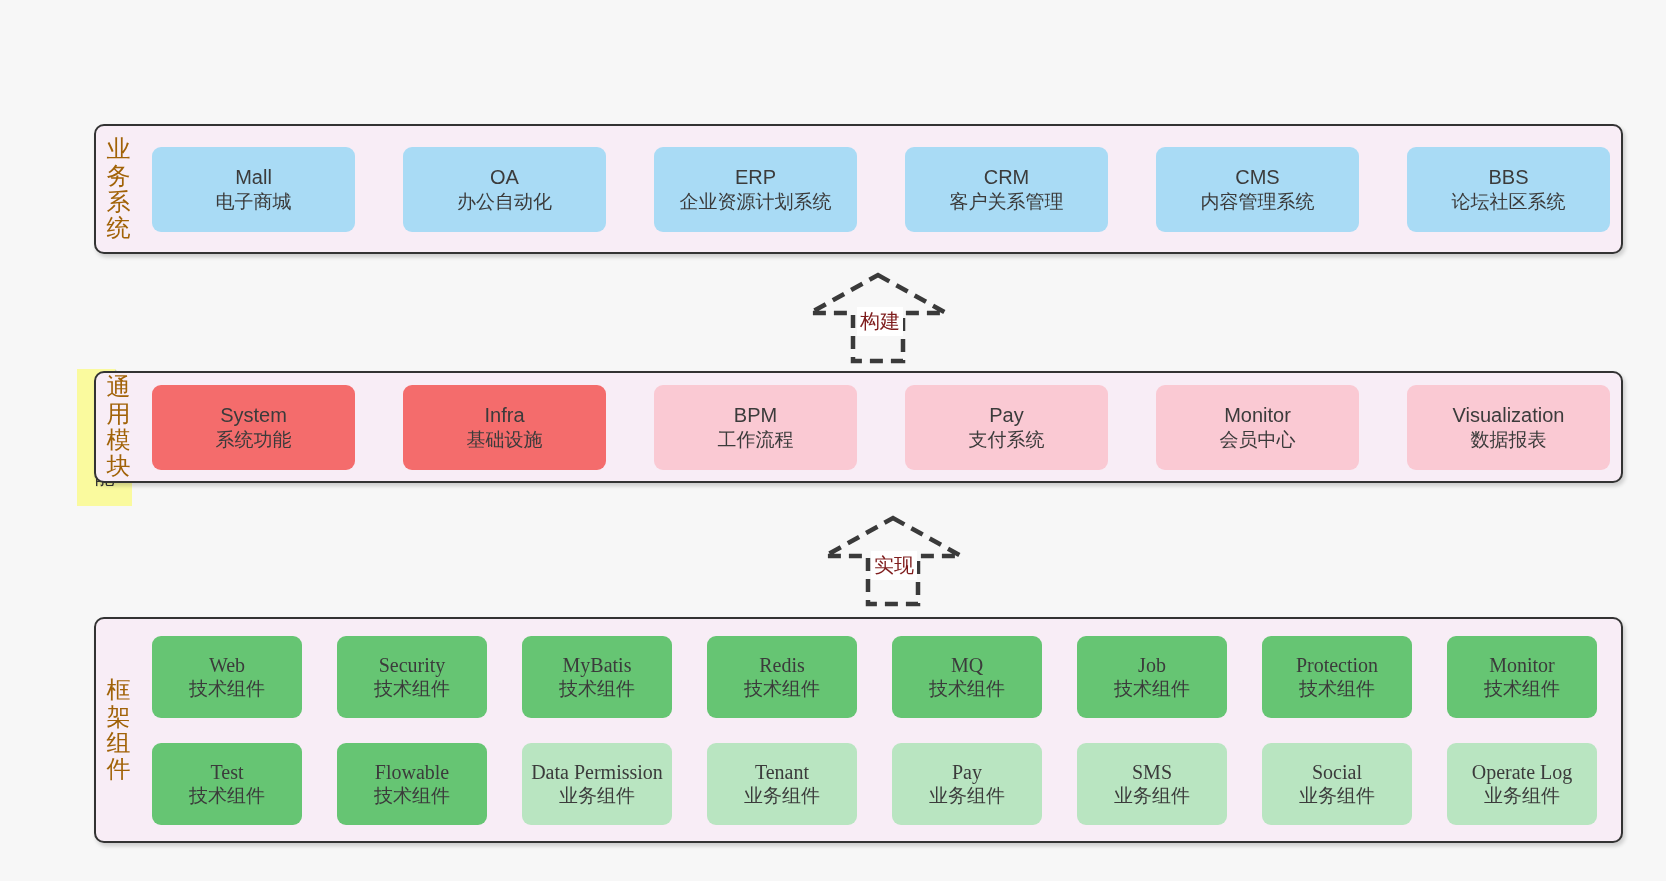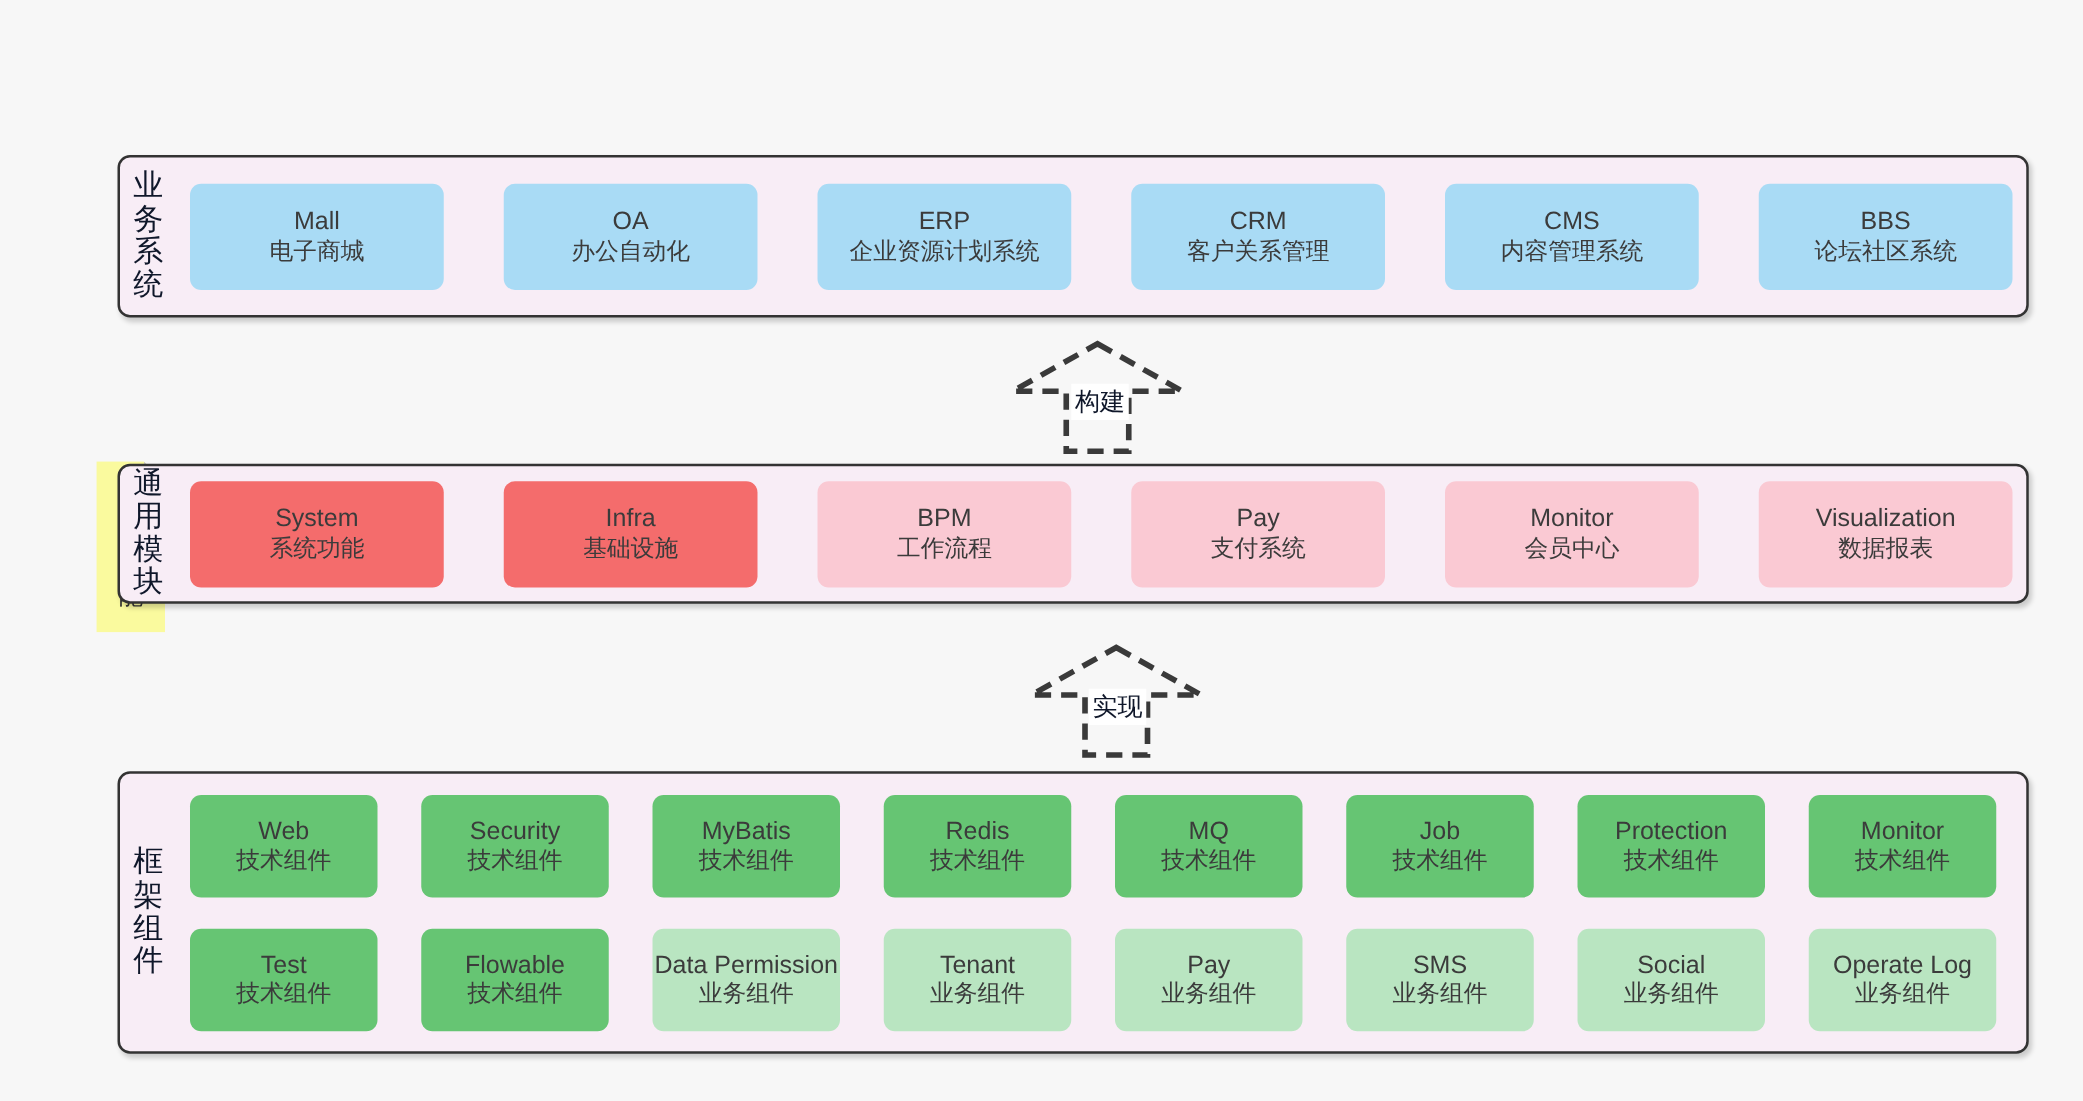--- a/index.html
+++ b/index.html
@@ -22,35 +22,35 @@
   .band1{top:124px;height:130px;}
   .band2{top:371px;height:112px;}
   .band3{top:617px;height:226px;}
   .band-label{
     flex:0 0 56px;display:flex;align-items:center;justify-content:flex-start;
     padding-left:9px;box-sizing:border-box;
   }
   .vtext{
     display:block;width:27px;
     font-size:24px;line-height:1.1;letter-spacing:0;
-    word-break:break-all;text-align:center;color:#0f172a;
+    word-break:break-all;text-align:center;color:#a16207;
   }
   .band-content{flex:1;display:flex;align-items:center;gap:48px;}
   .band3 .band-content{flex-direction:column;justify-content:center;gap:25px;align-items:flex-start;}
   .brow{display:flex;gap:35px;}
 
   
   .box{
     border-radius:9px;display:flex;flex-direction:column;
     align-items:center;justify-content:center;
     text-align:center;flex:none;box-sizing:border-box;padding:2px 0;
     line-height:1.3;
   }
   .band1 .box,.band2 .box{width:203px;height:85px;}
-  .band3 .box{width:150px;height:82px;line-height:1.22;}
+  .band3 .box{width:150px;height:82px;line-height:1.22;font-family:Liberation Serif, serif;}
   .box .en{font-size:20px;}
   .box .cn{font-size:19px;}
   .box.blue{background:#a9dbf5;}
   .box.red{background:#f46c6c;}
   .box.pink{background:#fac9d3;}
   .box.green{background:#66c573;}
   .box.lightgreen{background:#b9e5c1;}
 
   
   .sticky{
@@ -72,21 +72,21 @@
   .arrow{position:absolute;overflow:visible;}
   .arrow polygon{
     fill:none;stroke:#3a3a3a;stroke-width:4.5;
     stroke-dasharray:13 8;stroke-linejoin:miter;
   }
   .arrow1{left:806px;top:267px;}
   .arrow2{left:821px;top:510px;}
   .arrow-label{
     position:absolute;transform:translateX(-50%);
     background:#ffffff;padding:1px 3px;
-    font-size:20px;color:#0f172a;white-space:nowrap;
+    font-size:20px;color:#7f1d1d;white-space:nowrap;
   }
   .arrow-label1{left:880px;top:307px;}
   .arrow-label2{left:894px;top:551px;}
 </style>
 </head>
 <body>
 
 <div class="stage">
 
   <section class="band band1">

